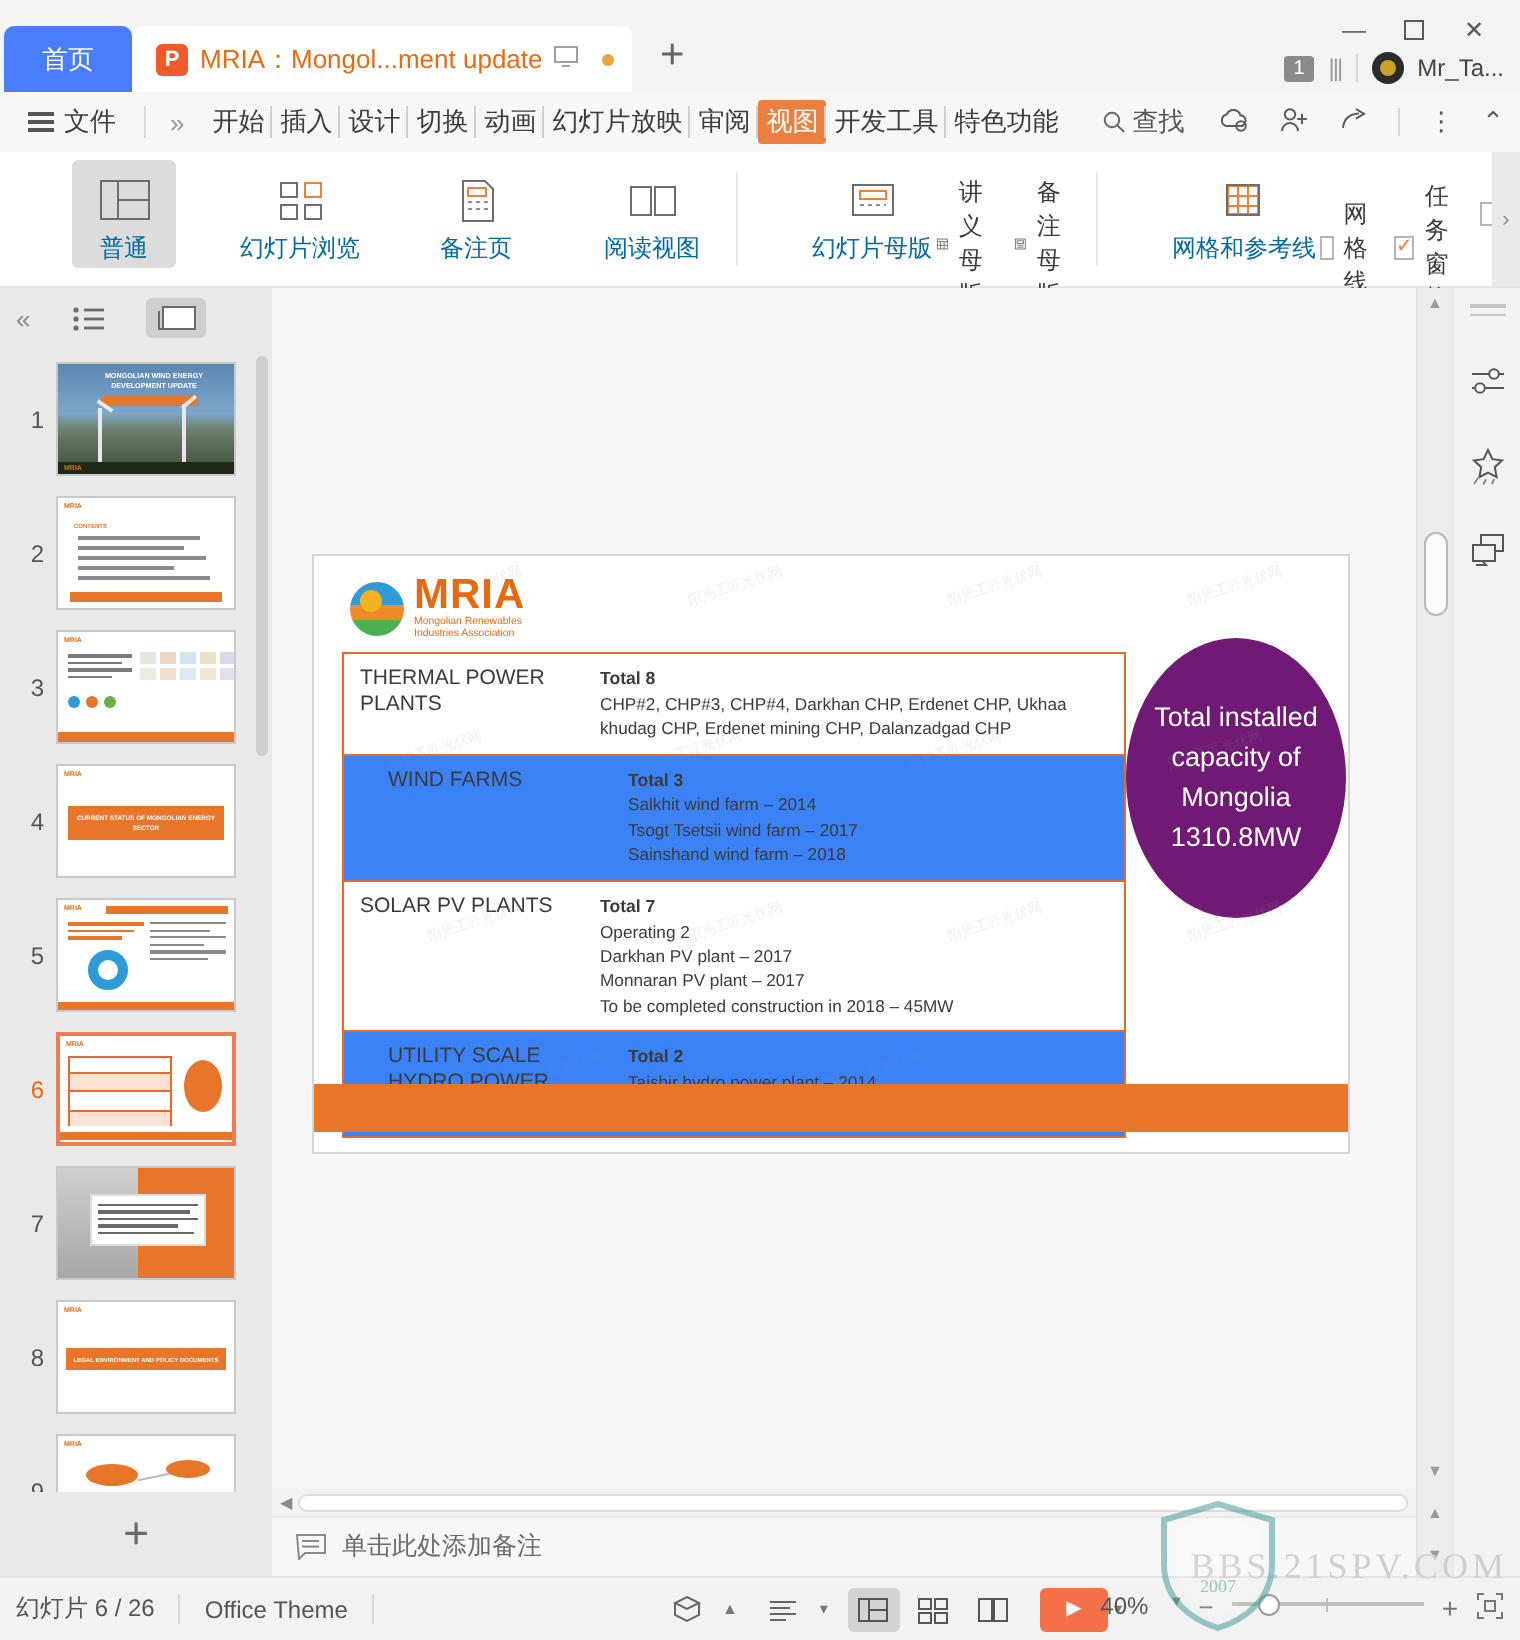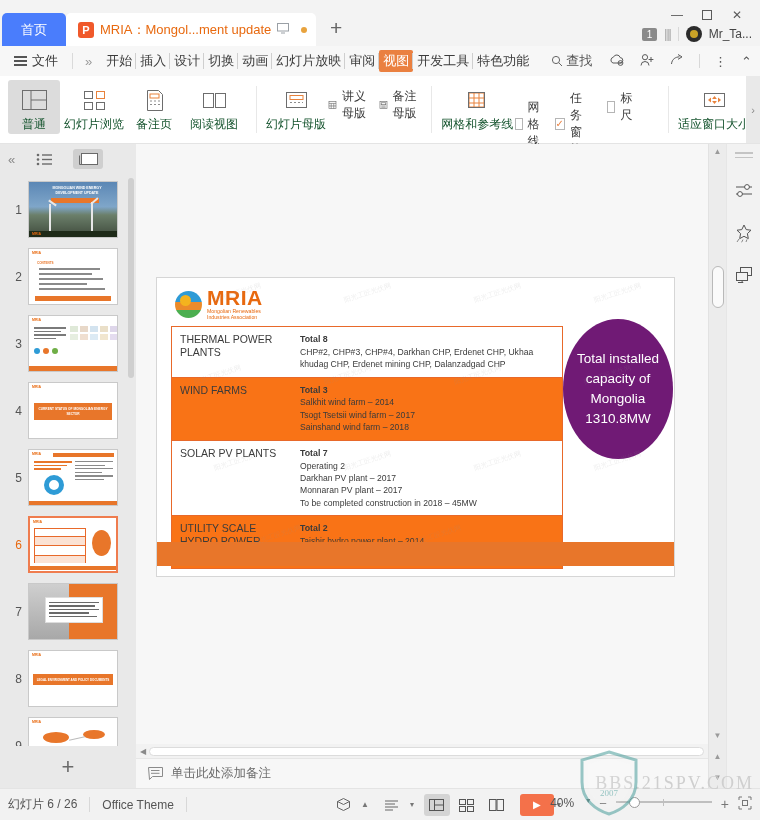--- a/index.html
+++ b/index.html
@@ -52,21 +52,21 @@
   .mtab.noborder:before { display:none; }
   .mb-find { display:flex; align-items:center; gap:3px; margin-left:18px; color:#555; }
   .mb-right { position:absolute; right:8px; display:flex; align-items:center; gap:14px; color:#5a5a5a; }
 
   
   .ribbon { height:68px; background:#fff; display:flex; align-items:stretch; border-bottom:1px solid #e4e4e4;
             position:relative; }
   .rgroup { display:flex; align-items:flex-start; padding:4px 8px; position:relative; }
   .rgroup + .rgroup:before { content:""; position:absolute; left:0; top:10px; bottom:10px; width:1px; background:#e8e8e8; }
   .bigbtn { width:52px; display:flex; flex-direction:column; align-items:center; gap:3px; padding:5px 2px 2px;
-            border-radius:3px; font-size:12px; color:#14532d; text-align:center; line-height:1.15; }
+            border-radius:3px; font-size:12px; color:#0369a1; text-align:center; line-height:1.15;margin-left:28px; }
   .bigbtn.sel { background:#dcdcdc; }
   .bigbtn .ic { height:30px; display:flex; align-items:center; justify-content:center; }
   .bigbtn .lb { white-space:nowrap; }
   .bigbtn.w70 { width:68px; }
   .bigbtn.w76 { width:76px; }
   .smallcol { display:flex; flex-direction:row; justify-content:center; gap:6px; padding-top:8px; }
   .smallbtn { display:flex; align-items:center; gap:5px; font-size:12px; color:#3c3c3c; }
   .chk { width:12px; height:12px; border:1px solid #b5b5b5; background:#fff; display:inline-flex;
          align-items:center; justify-content:center; font-size:10px; color:#ea8040; line-height:1; }
   .ribbon-right-edge { position:absolute; right:0; top:0; bottom:0; width:14px; background:#e9e9e9;
@@ -137,21 +137,21 @@
   
   .s-logo { position:absolute; left:18px; top:10px; display:flex; align-items:center; gap:5px; }
   .s-logo .orb { width:27px; height:27px; border-radius:50%; background:
       linear-gradient(#2e9bd6 0%, #2e9bd6 42%, #eb8b2a 42%, #eb8b2a 70%, #4caf50 70%); position:relative; overflow:hidden;}
   .s-logo .orb:after{content:"";position:absolute;left:5px;top:4px;width:11px;height:11px;border-radius:50%;background:#f4b31e;}
   .s-logo .ltxt .m { font-size:21px; font-weight:bold; color:#e8690f; letter-spacing:.5px; line-height:.95; }
   .s-logo .ltxt .sub { font-size:5.2px; color:#e8690f; line-height:1.25; }
   .s-table { position:absolute; left:14px; top:48px; width:392px; border:1px solid #e8692a; }
   .s-row { display:flex; border-bottom:1px solid #e8692a; }
   .s-row:last-child { border-bottom:none; }
-  .s-row.alt { background:#f97316; }
+  .s-row.alt { background:#3b82f6;padding-left:14px; }
   .s-c1 { width:120px; padding:6px 6px 6px 8px; font-size:10.5px; color:#3b3b3b; line-height:1.25; }
   .s-c2 { flex:1; padding:6px 6px 6px 8px; font-size:8.6px; color:#3b3b3b; line-height:1.45; }
   .s-c2 b { font-size:8.8px; }
   .s-ellipse { position:absolute; left:406px; top:41px; width:110px; height:140px; border-radius:50%;
                background:#701a75; color:#fff; display:flex; align-items:center; justify-content:center;
                text-align:center; font-size:13.5px; line-height:1.5; padding:0 8px; }
   .s-bottombar { position:absolute; left:0; right:0; bottom:10px; height:24px; background:#e8762a; }
   .wm { position:absolute; color:rgba(150,150,150,.16); font-size:7px; transform:rotate(-18deg);
         pointer-events:none; white-space:nowrap; }
   .bbswm { position:absolute; right:6px; bottom:26px; font-family:"Liberation Serif",serif;

